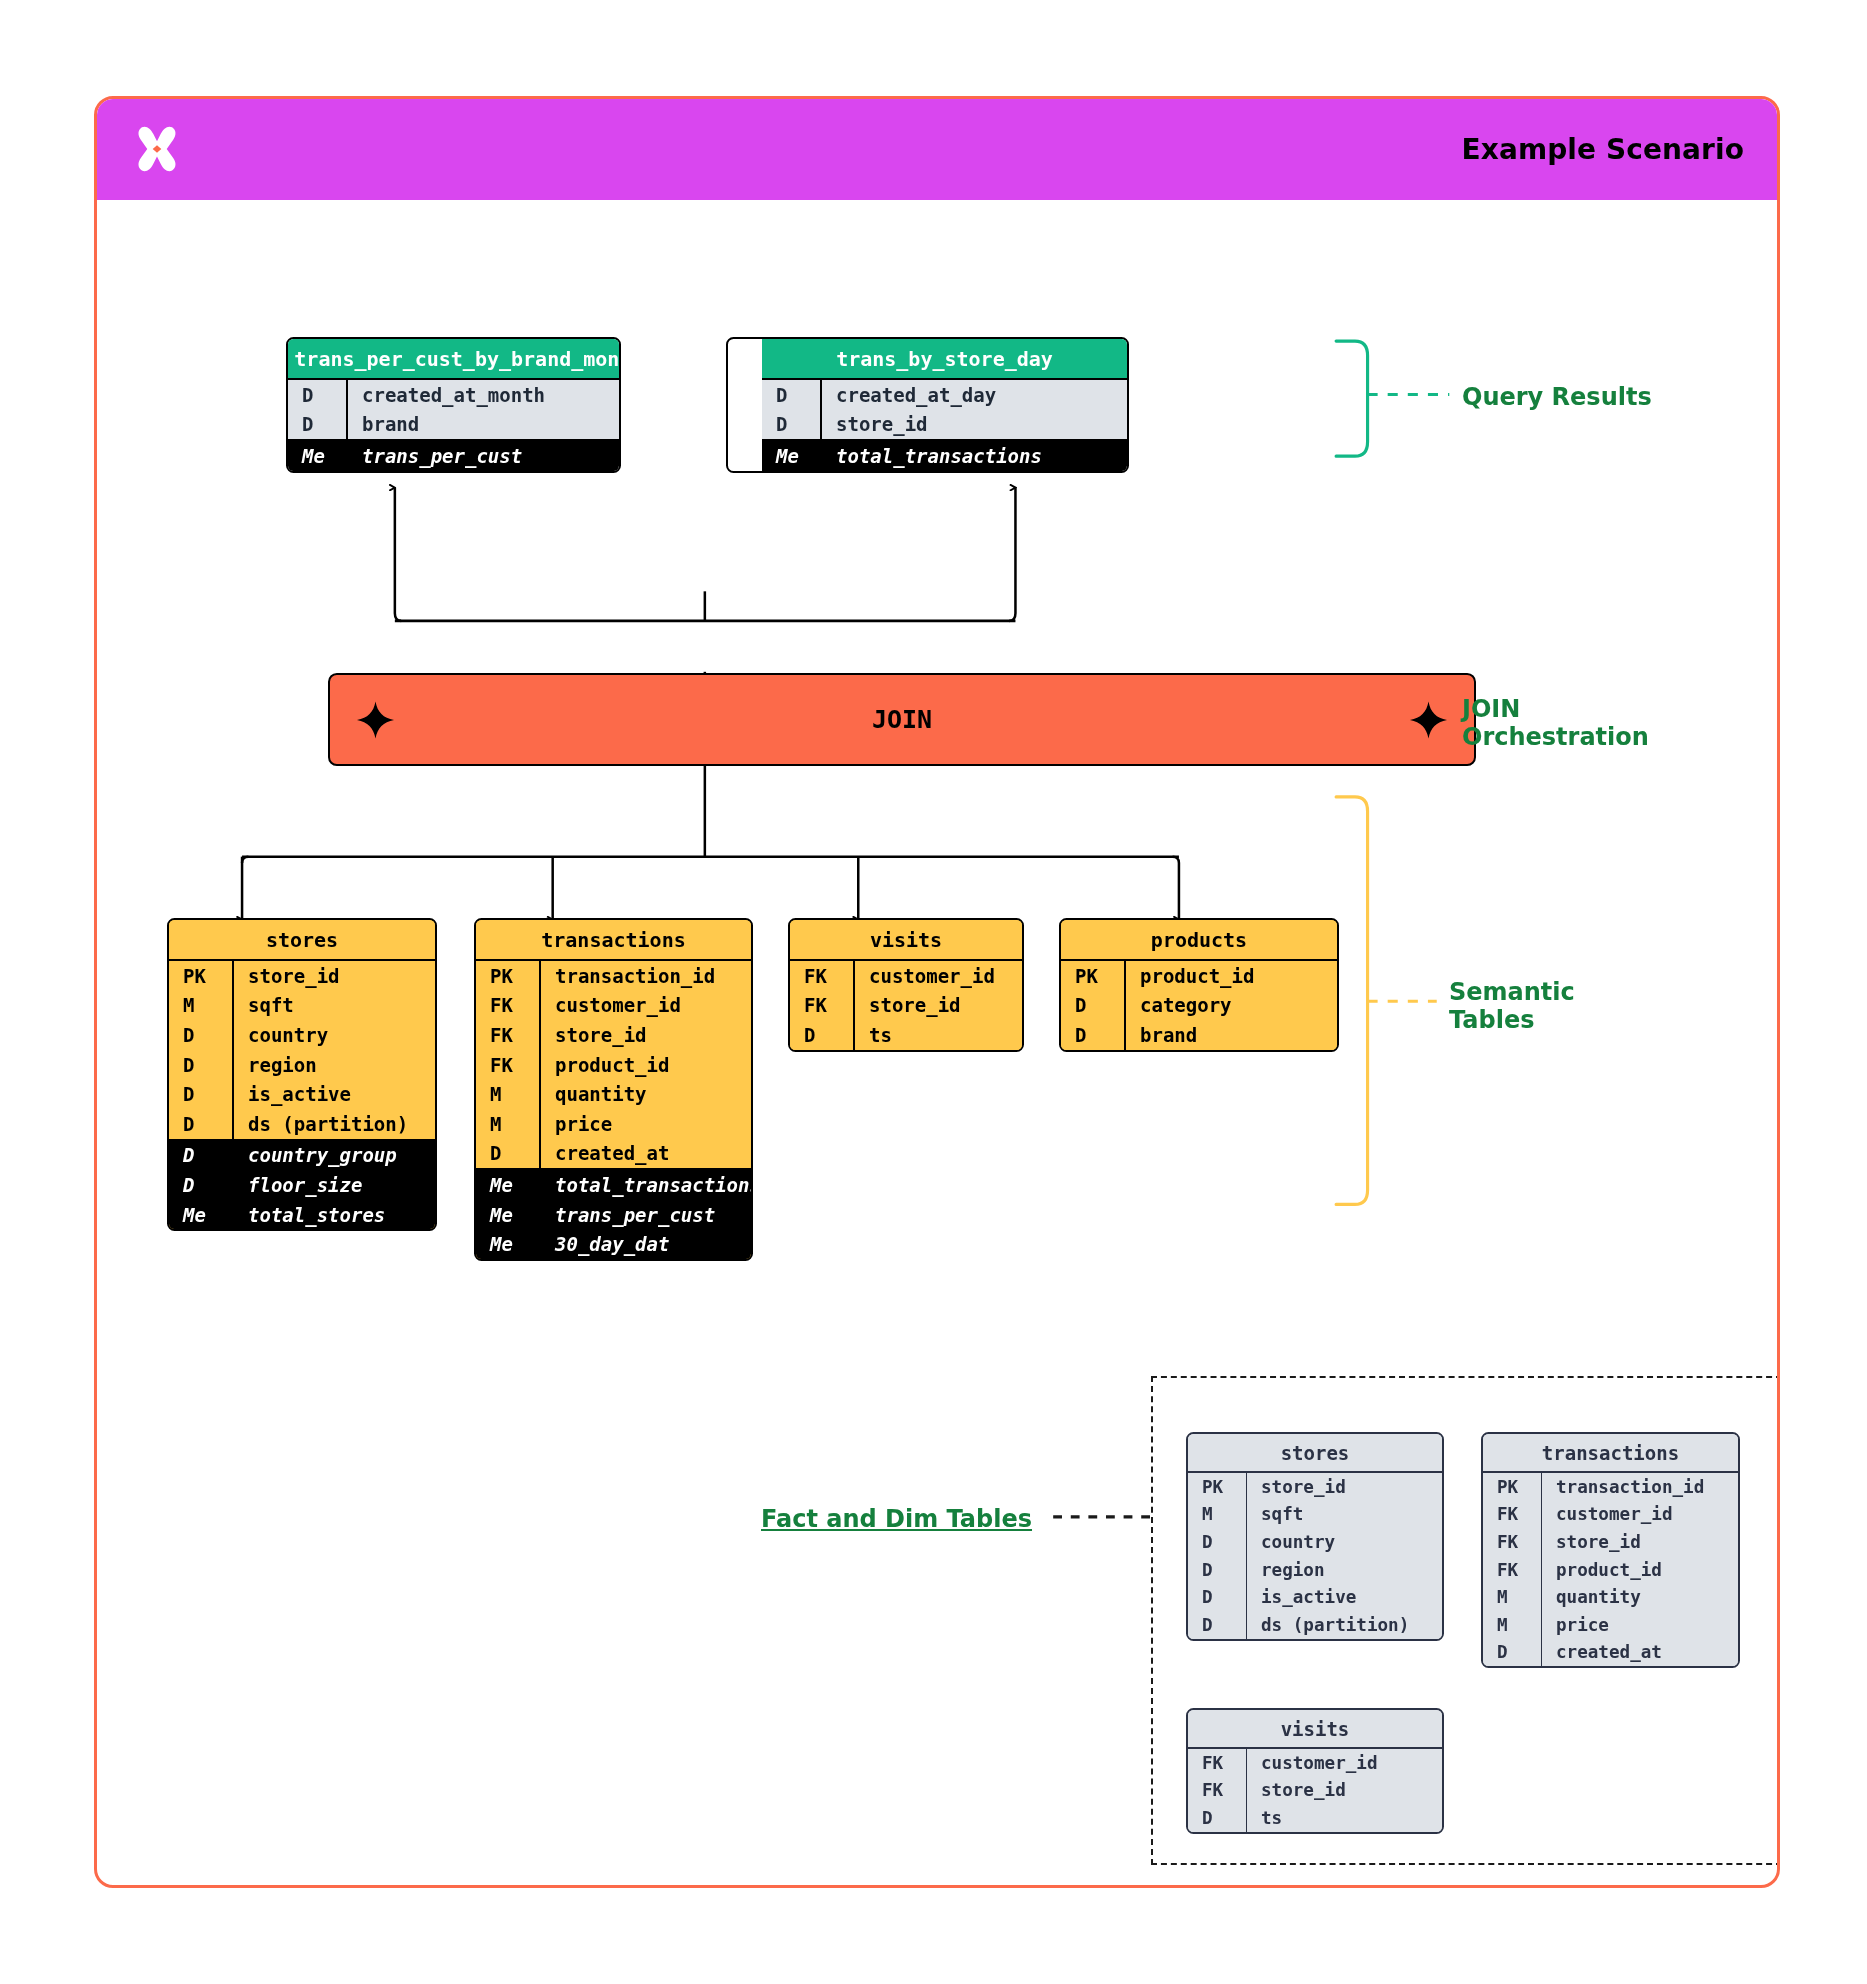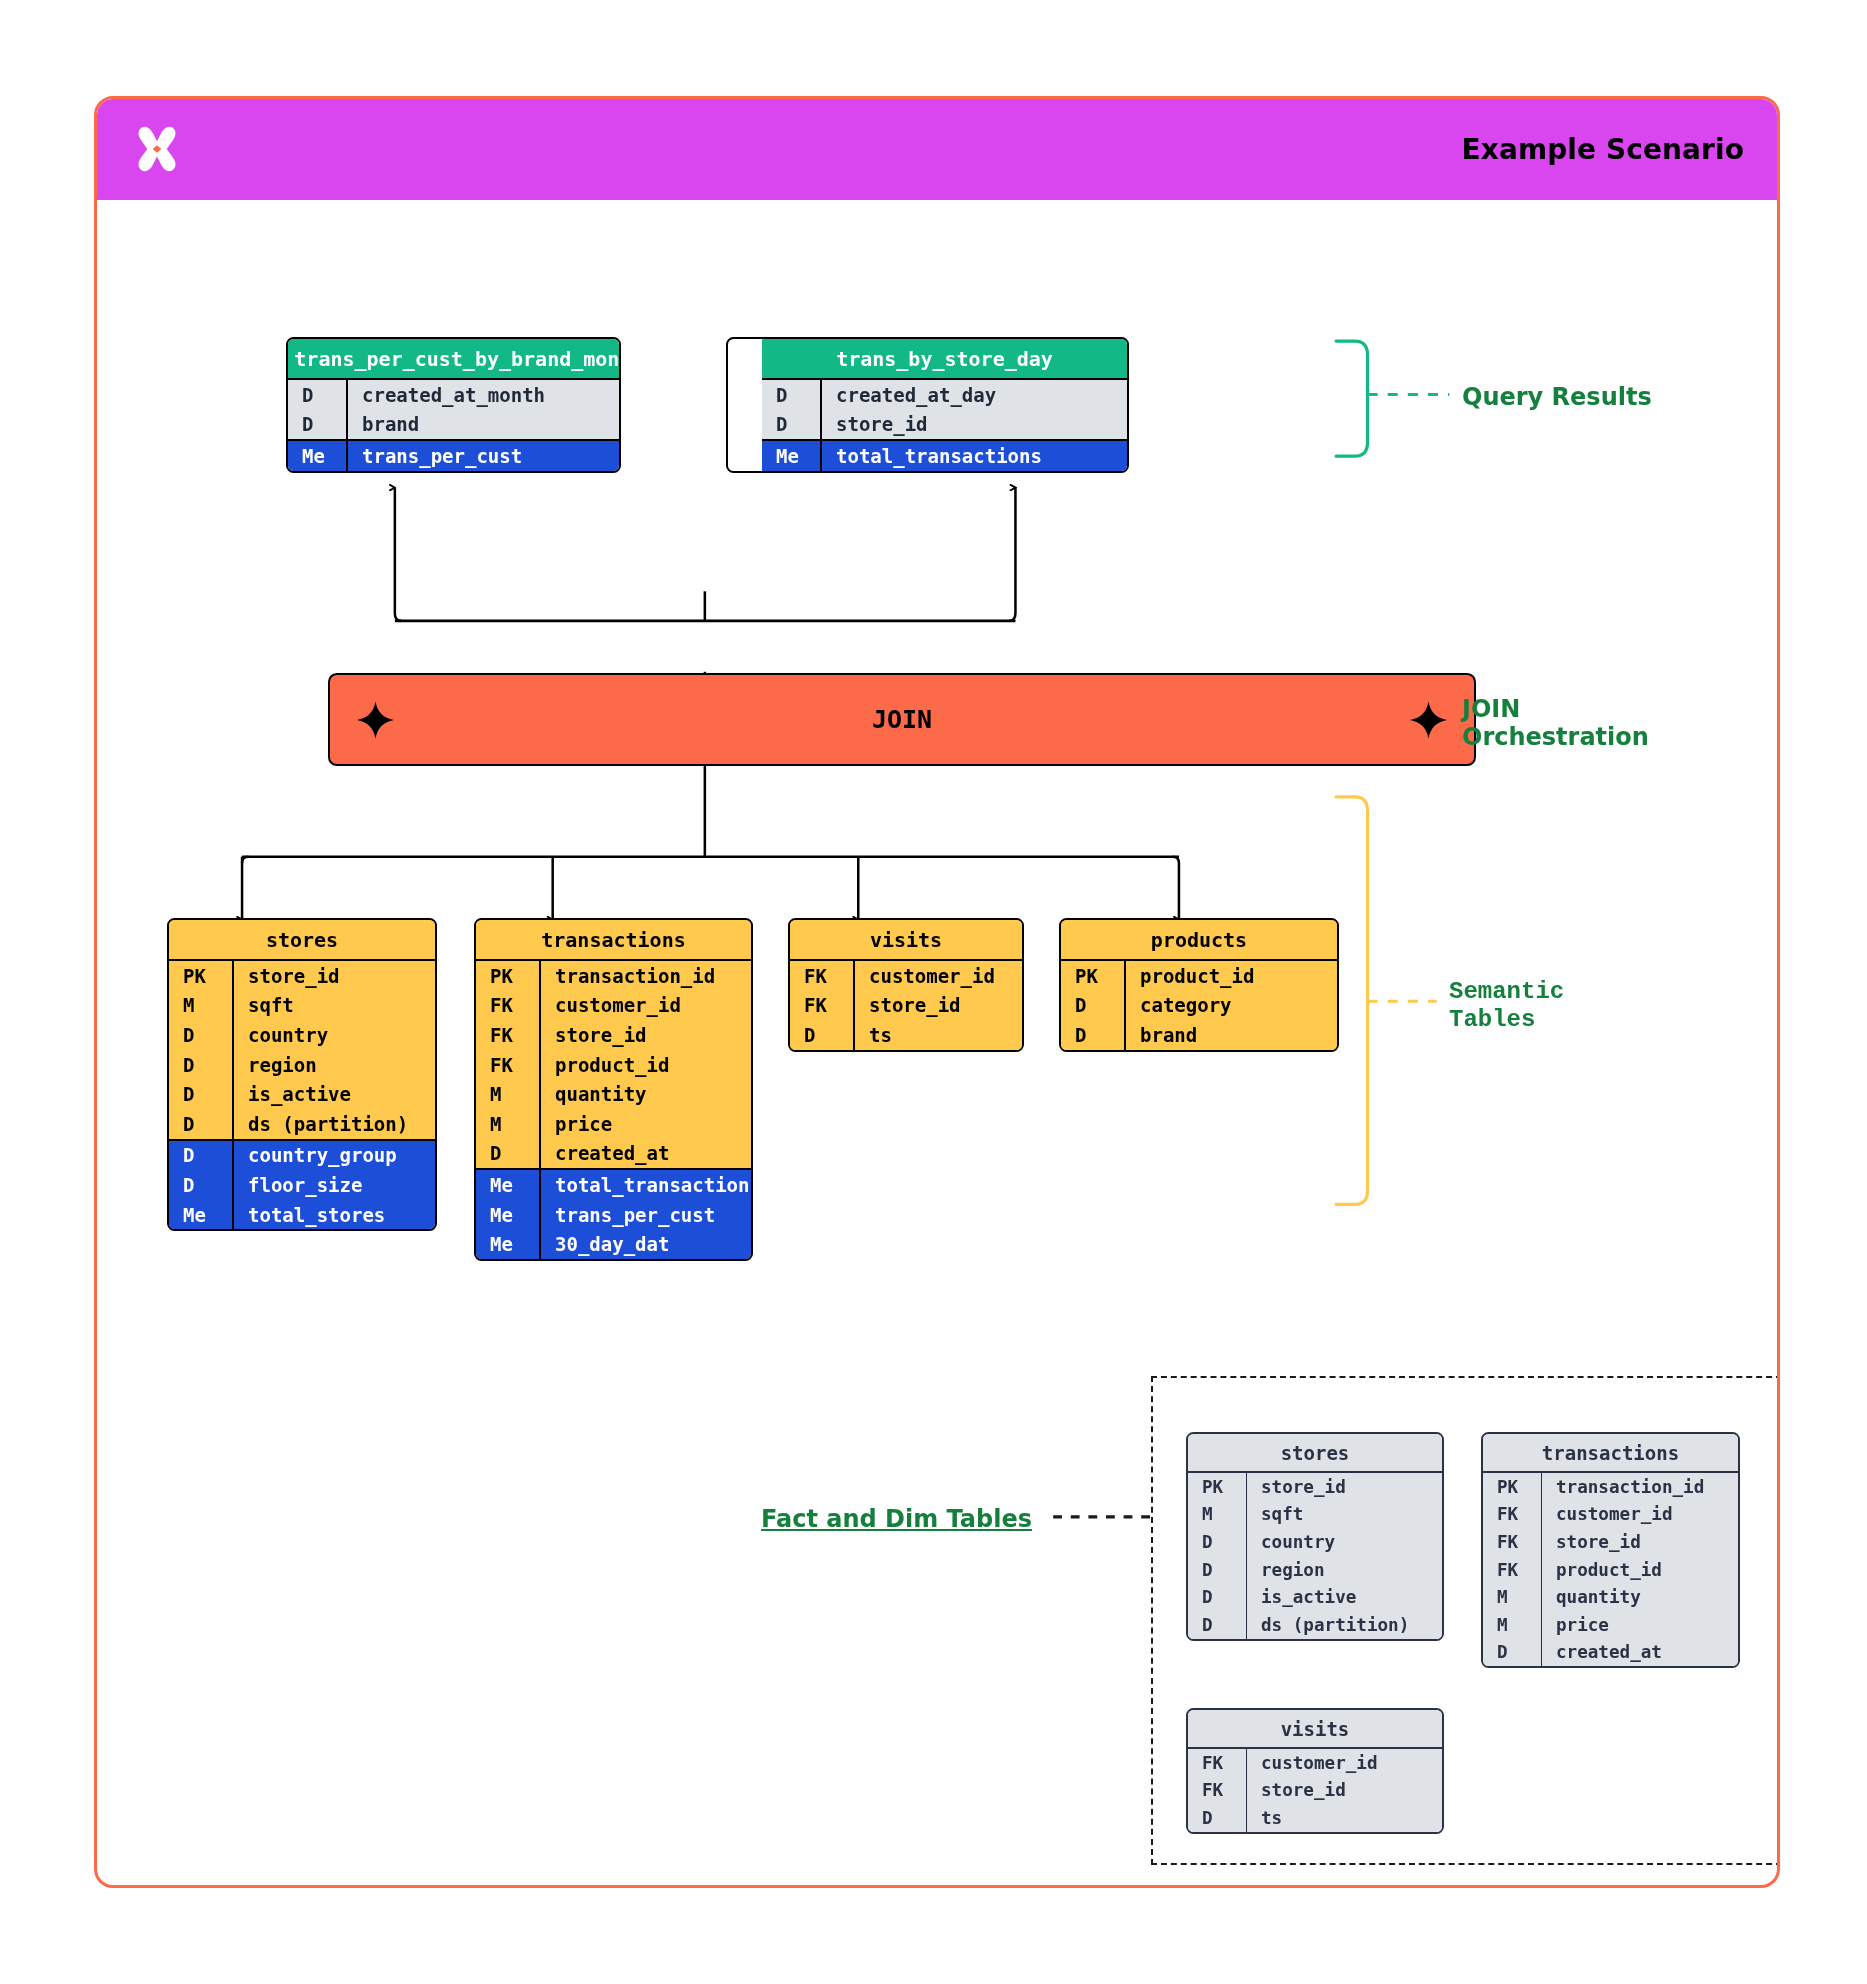--- a/index.html
+++ b/index.html
@@ -66,21 +66,21 @@
     padding: 3.8px 0 3.8px 14px;
   }
   .tbl .row .v {
     flex: 1 1 auto;
     border-left: 2.5px solid #000000;
     padding: 3.8px 11.3px 3.8px 14px;
     font-weight: 700;
   }
   .tbl .rowgrp.metrics .row .v,
   .tbl .rowgrp.metrics .row .k { color: #ffffff; }
-  .tbl .rowgrp.metrics { border-top: 2.5px solid #000000; background: #1d4ed8; }
+  .tbl .rowgrp.metrics { border-top: 2.5px solid #000000; background: #000000; font-style: italic; }
 
   
   .tbl.out .thead { background: #12B886; color: #ffffff; font-size: 20px; }
   .tbl.out .rowgrp.dims { background: #DFE3E8; color: #1F2937; }
   .tbl.out .row { font-size: 19px; }
   .tbl.out .row .k { flex-basis: 58px; }
 
   
   .tbl.sem { background: #FFC94D; }
   .tbl.sem .thead { background: #FFC94D; color: #000000; font-size: 20px; }
@@ -398,21 +398,21 @@
         <div class="row">
             <span class="k">D</span>
             <span class="v">brand</span>
           </div>
       </div>
     </div>
 
     <span class="annot" style="left:1365px; top:284px;">Query Results</span>
     <span class="annot" style="left:1365px; top:596px;">JOIN
 Orchestration</span>
-    <span class="annot" style="left:1352px; top:879px;font-family:Liberation Mono, monospace;">Semantic
+    <span class="annot" style="left:1352px; top:879px;">Semantic
 Tables</span>
     <span class="annot" style="left:664px; top:1406px;text-decoration:underline;">Fact and Dim Tables</span>
 
     <div class="factdim-box"></div>
 
     <div class="tbl norm" style="left:1089px; top:1333px; width:258px;">
       <div class="thead">stores</div>
       <div class="rowgrp dims">
         <div class="row">
             <span class="k">PK</span>

